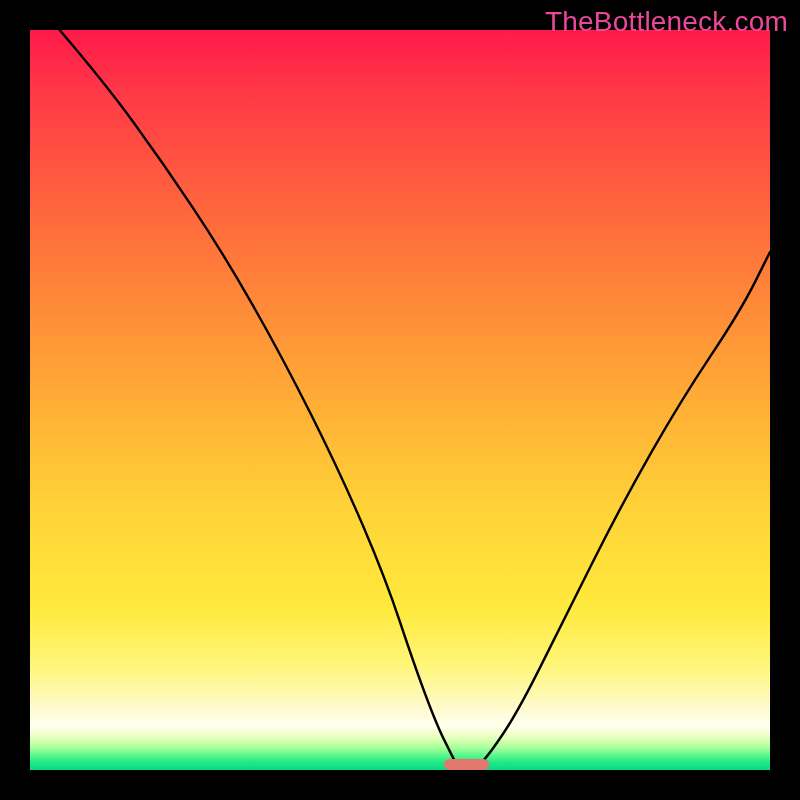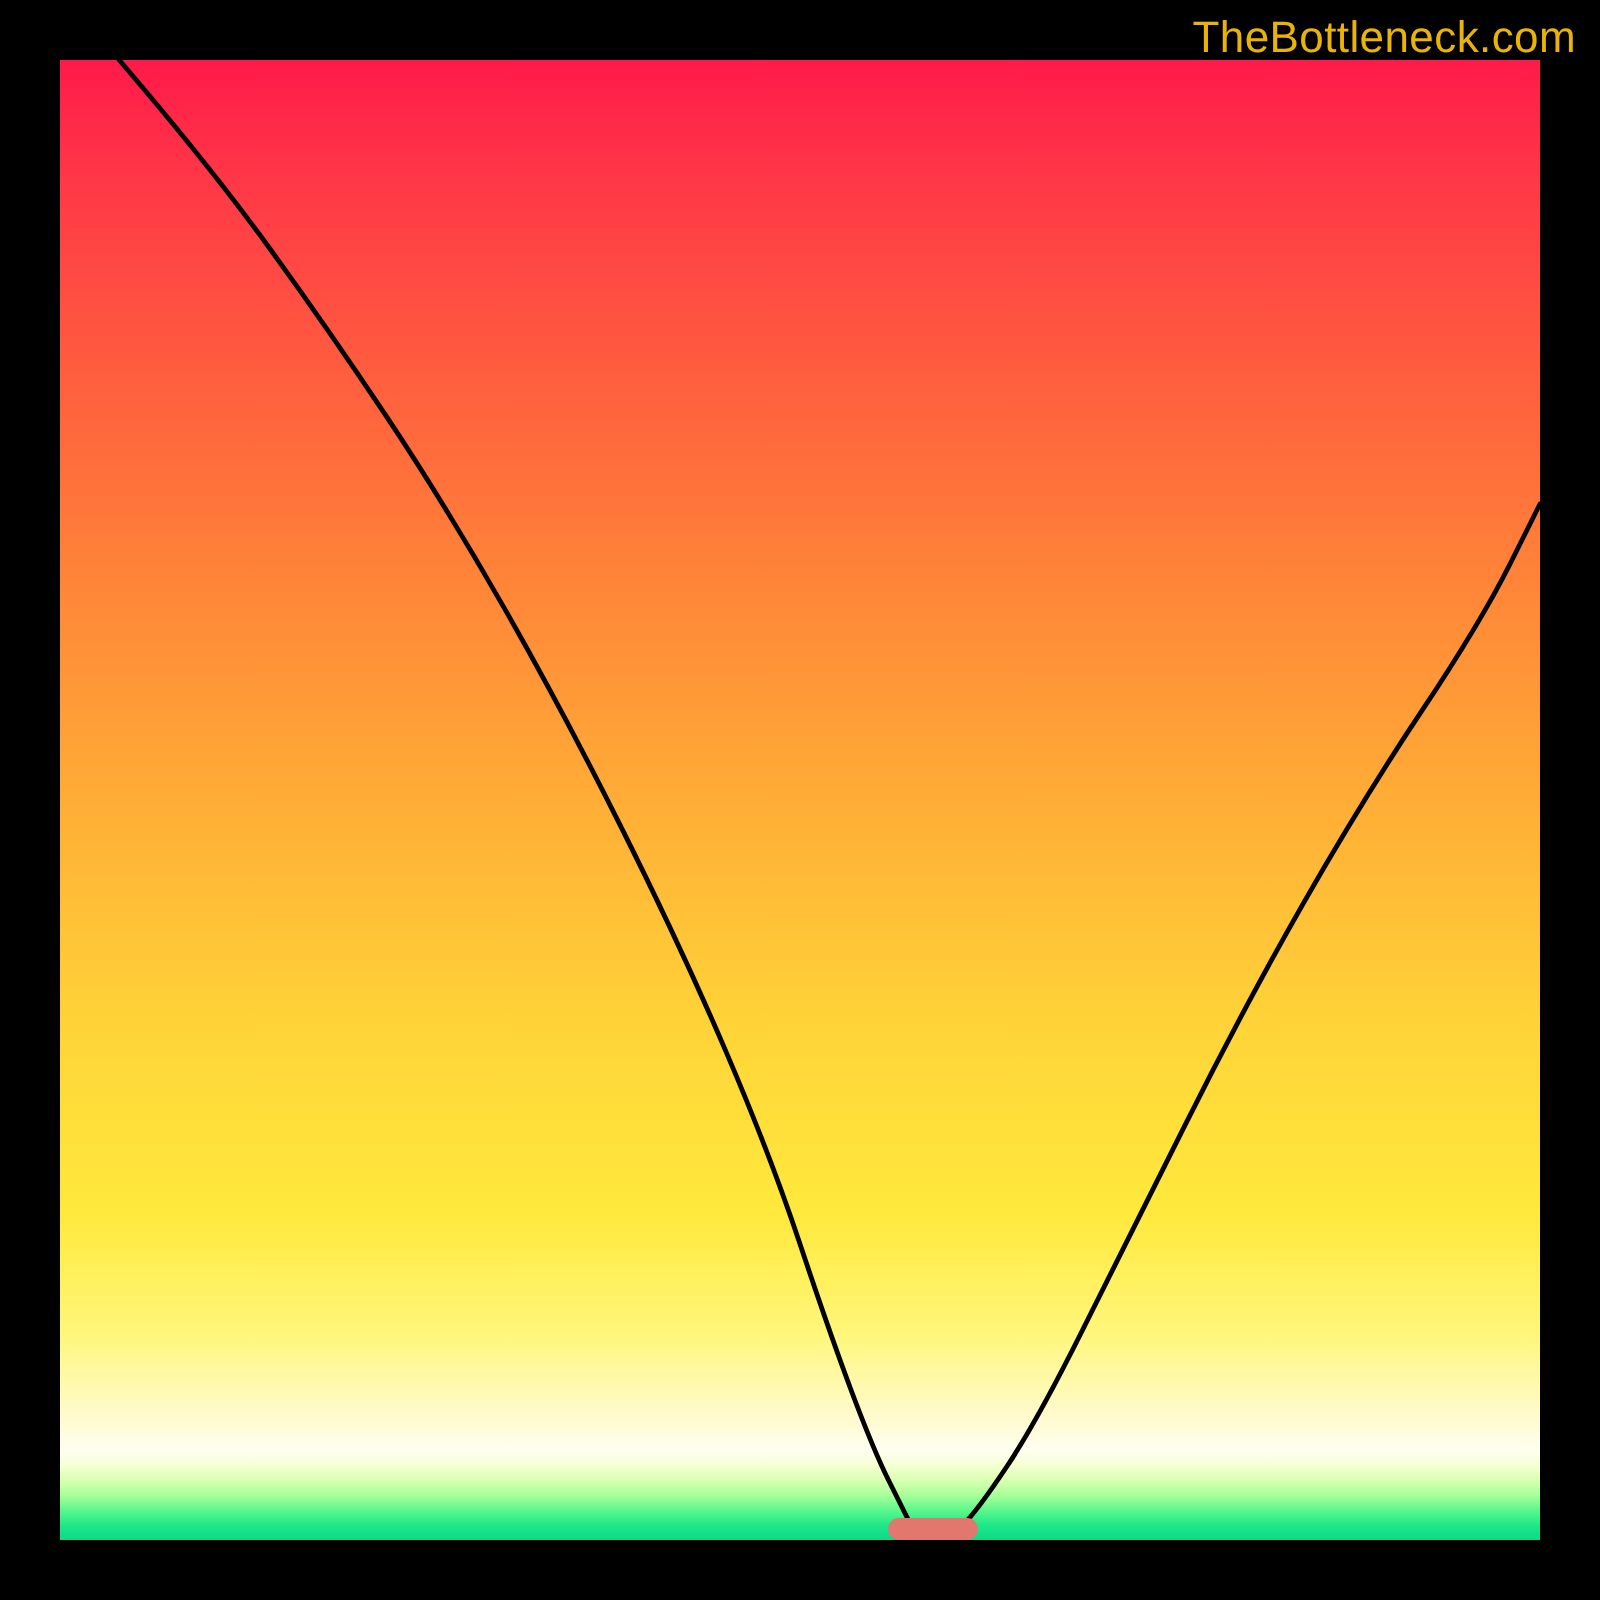--- a/index.html
+++ b/index.html
@@ -14,22 +14,22 @@
   .frame {
     position: relative;
     width: 800px;
     height: 800px;
     background: #000;
   }
   .watermark {
     position: absolute;
     top: 6px;
     right: 12px;
-    color: #eab308;
-    font-size: 22px;
+    color: #ec4899;
+    font-size: 28px;
     font-weight: 500;
     letter-spacing: 0.2px;
     z-index: 10;
     user-select: none;
   }
   .plot-area {
     position: absolute;
     left: 30px;
     top: 30px;
     width: 740px;

